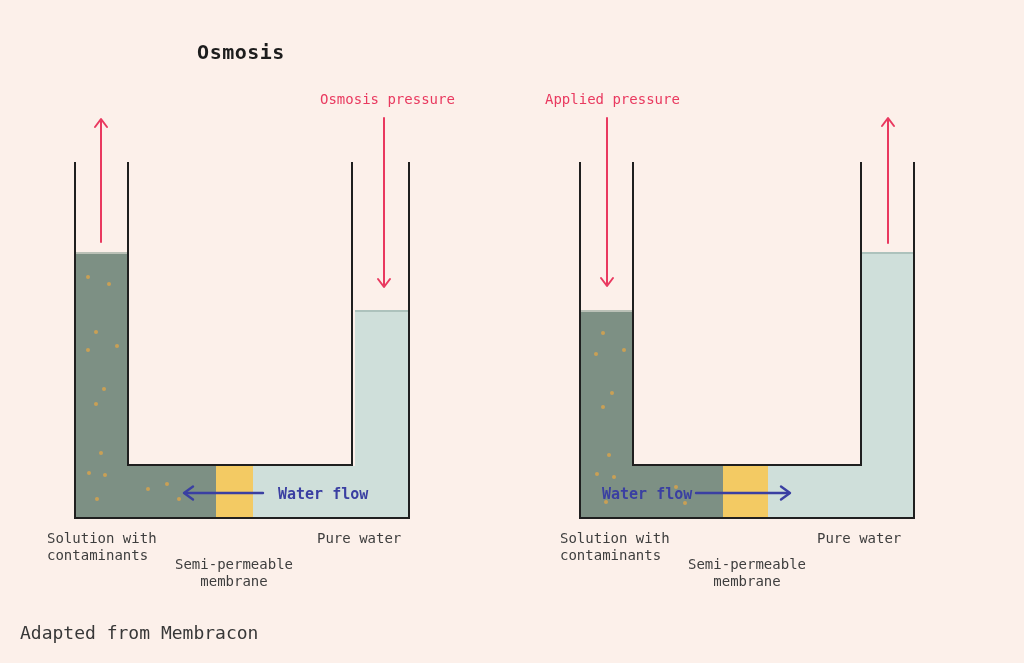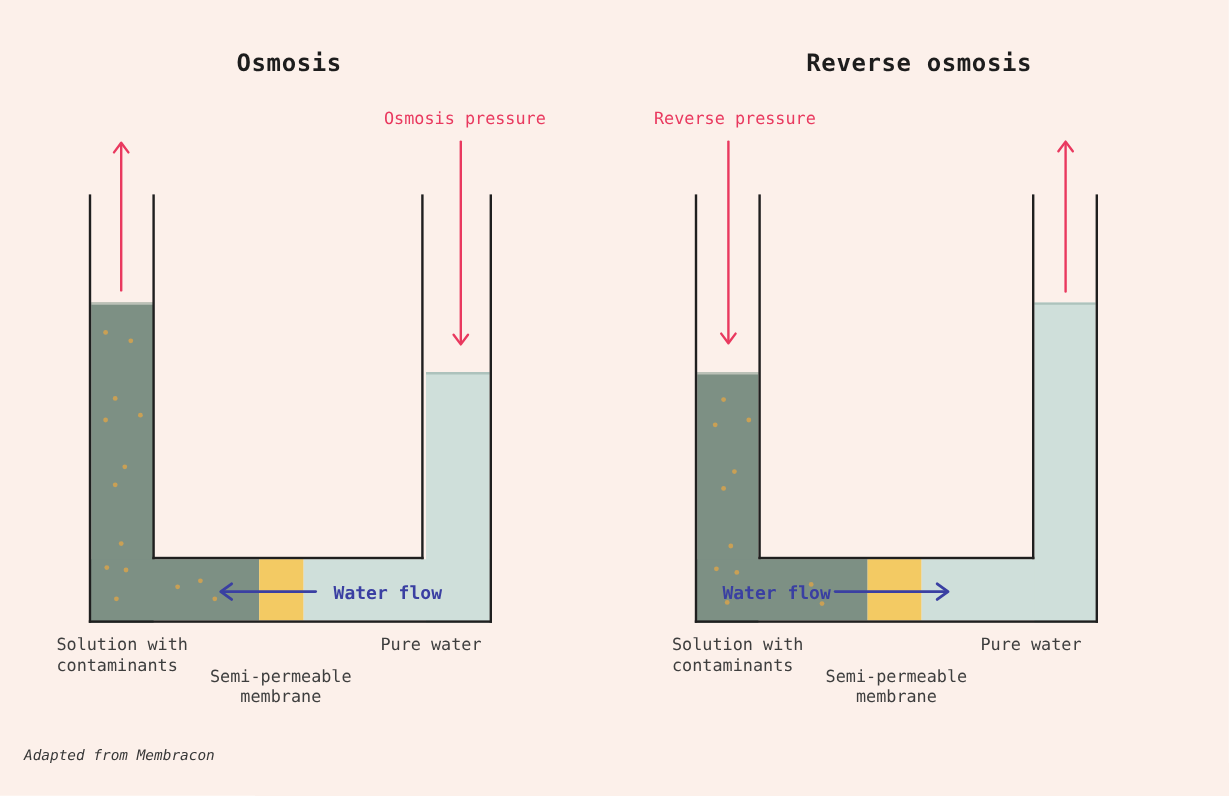--- a/index.html
+++ b/index.html
@@ -57,21 +57,21 @@
   .flow-label{
     position:absolute;font-size:15px;font-weight:bold;color:var(--flow-blue);
     white-space:nowrap;
   }
   .diagram-label{
     position:absolute;font-size:14px;line-height:17px;color:var(--label);
     white-space:nowrap;
   }
   .diagram-label.centered{transform:translateX(-50%);text-align:center;}
   .credit{
-    position:absolute;font-size:12px;color:#383838;white-space:nowrap;font-style:italic;
+    position:absolute;font-size:18px;color:#383838;white-space:nowrap;
   }
   
   svg.arrows{position:absolute;left:0;top:0;pointer-events:none;}
   .arrow-red path{stroke:var(--pressure-red);fill:none;stroke-width:2;stroke-linecap:round;stroke-linejoin:round;}
   .arrow-blue path{stroke:var(--flow-blue);fill:none;stroke-width:2.4;stroke-linecap:round;stroke-linejoin:round;}
 </style>
 </head>
 <body>
 
 <div class="canvas">
@@ -142,24 +142,23 @@
       <path d="M263 493 H186"></path>
         <path d="M193 486.5 L184 493 L193 499.5"></path>
     </g>
     <g class="arrow-blue">
       <path d="M696 493 H788"></path>
         <path d="M781 486.5 L790 493 L781 499.5"></path>
     </g>
   </svg>
 
   <div class="title" style="left:241px;top:40px;">Osmosis</div>
-  <div class="title" style="left:766px;top:40px;">Reverse osmosis</div>
 
   <div class="pressure-label" style="left:320px;top:91px;">Osmosis pressure</div>
-  <div class="pressure-label" style="left:545px;top:91px;">Reverse pressure</div>
+  <div class="pressure-label" style="left:545px;top:91px;">Applied pressure</div>
 
   <div class="flow-label" style="left:278px;top:485px;">Water flow</div>
   <div class="flow-label" style="left:602px;top:485px;">Water flow</div>
 
   <div class="diagram-label" style="left:47px;top:530px;">
     <div>Solution with</div>
     <div>contaminants</div>
   </div>
   <div class="diagram-label centered" style="left:234px;top:556px;">
     <div>Semi-permeable</div>

